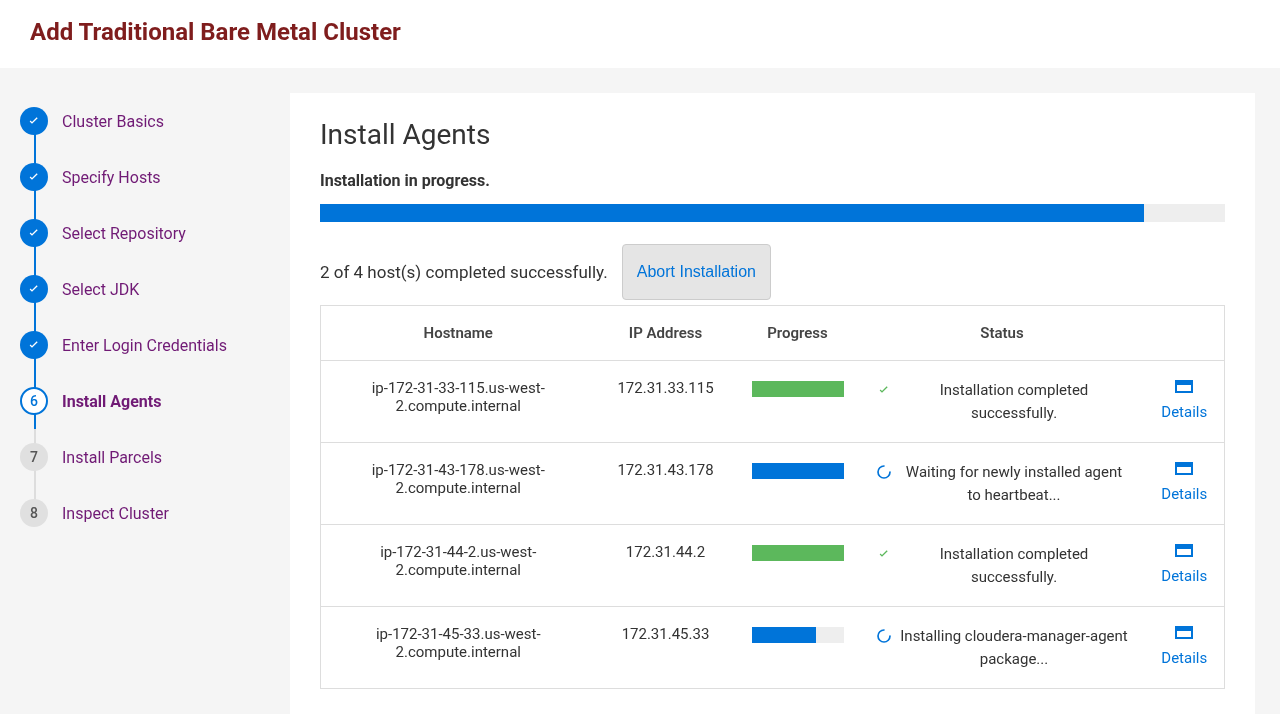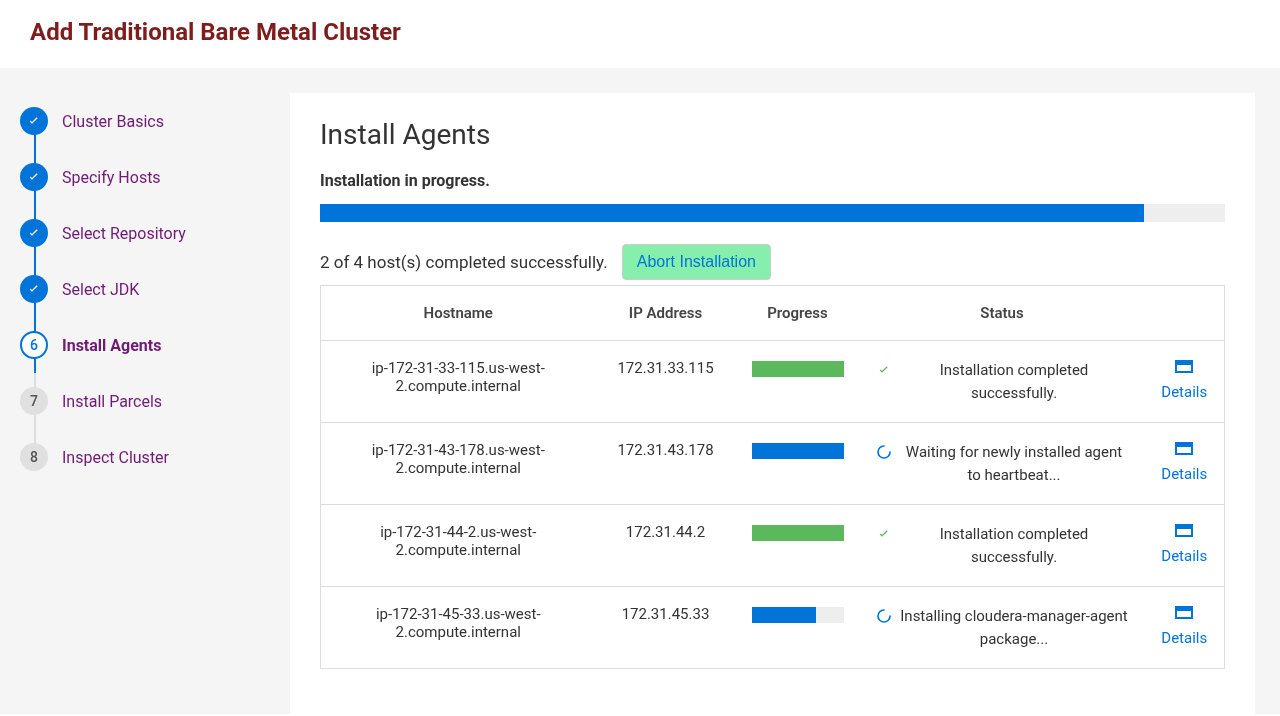--- a/index.html
+++ b/index.html
@@ -20,21 +20,21 @@
 .step.future .step-marker { background: #e0e0e0; color: #555; }
 .step-label { margin-left: 14px; font-size: 16px; color: #701a75; }
 .step.current .step-label { font-weight: 700; }
 .main { flex: 1; background: #fff; margin: 25px 25px 0 0; padding: 25px 30px; }
 .main h2 { font-size: 28px; font-weight: 400; margin-bottom: 20px; }
 .sub-status { font-size: 16px; font-weight: 700; margin-bottom: 14px; }
 .overall-bar { width: 100%; height: 18px; background: #eee; margin-bottom: 22px; }
 .overall-bar-fill { height: 100%; background: #0074d9; }
 .summary-row { display: flex; align-items: center; margin-bottom: 5px; gap: 14px; }
 .summary-text { font-size: 17px; }
-.abort-btn { border: 1px solid #ccc; background: #86efac; color: #0074d9; font-size: 16px; padding: 8px 14px; border-radius: 4px; cursor: pointer; }
+.abort-btn { border: 1px solid #ccc; background: #e5e5e5; color: #0074d9; font-size: 16px; padding: 18px 14px; border-radius: 4px; cursor: pointer; }
 .hosts-table { width: 100%; border: 1px solid #ddd; border-collapse: collapse; }
 .hosts-table th, .hosts-table td { padding: 18px 16px; text-align: center; font-size: 15px; border-bottom: 1px solid #ddd; vertical-align: top; }
 .hosts-table th { font-weight: 600; color: #444; }
 .col-hostname { width: 275px; }
 .col-ip { width: 140px; }
 .col-progress { width: 120px; }
 .col-status { width: auto; }
 .col-details { width: 80px; text-align: left; }
 .row-progress { width: 92px; height: 16px; background: #eee; margin-top: 2px; }
 .row-progress-fill { height: 100%; }
@@ -83,20 +83,28 @@
           <span class="step-label">Select Repository</span>
         </li>
         <li class="step done">
           <span class="step-marker">
             <svg viewBox="0 0 24 24" width="16" height="16">
               <path fill="#fff" d="M9 16.2l-3.5-3.5 1.4-1.4L9 13.4l7.1-7.1 1.4 1.4z"></path>
             </svg>
           </span>
           <span class="step-label">Select JDK</span>
         </li>
+        <li class="step done">
+          <span class="step-marker">
+            <svg viewBox="0 0 24 24" width="16" height="16">
+              <path fill="#fff" d="M9 16.2l-3.5-3.5 1.4-1.4L9 13.4l7.1-7.1 1.4 1.4z"></path>
+            </svg>
+          </span>
+          <span class="step-label">Enter Login Credentials</span>
+        </li>
         <li class="step current">
           <span class="step-marker">6</span>
           <span class="step-label">Install Agents</span>
         </li>
         <li class="step future">
           <span class="step-marker">7</span>
           <span class="step-label">Install Parcels</span>
         </li>
         <li class="step future">
           <span class="step-marker">8</span>

